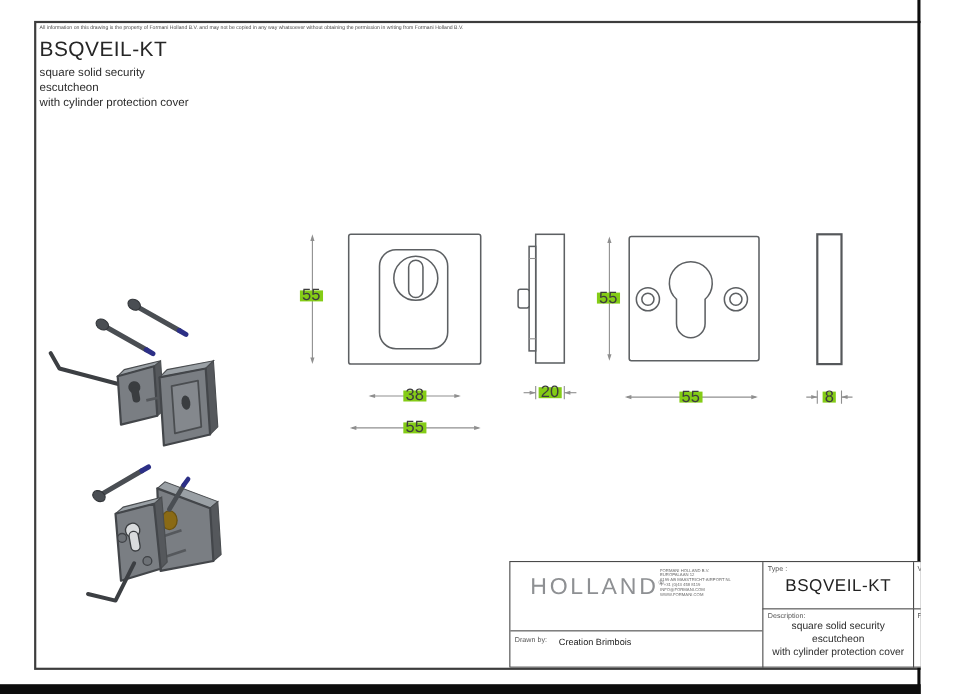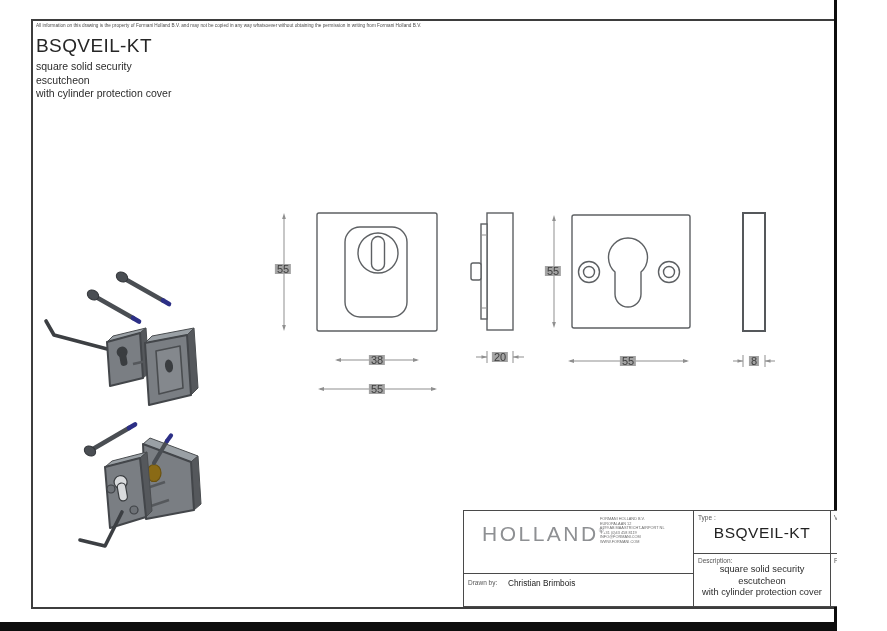--- a/index.html
+++ b/index.html
@@ -10,21 +10,21 @@
   .frame{position:absolute;left:31px;top:19px;width:830px;height:586px;border:2px solid #3d3d3d;background:#fff;}
   .edge-bar-right{position:absolute;right:0;top:0;width:3px;height:631px;background:#0d0d0d;}
   .edge-bar-bottom{position:absolute;left:0;top:622px;width:887px;height:9px;background:#0d0d0d;}
 
   .disclaimer{position:absolute;left:36px;top:23px;font-size:6px;color:#4a4a4a;transform:scale(0.78);transform-origin:left top;white-space:nowrap;}
 
   .prod-title{position:absolute;left:36px;top:35px;font-size:19px;color:#262626;letter-spacing:.4px;}
   .prod-sub{position:absolute;left:36px;top:60px;font-size:10.5px;line-height:13.5px;color:#2c2c2c;}
 
   
-  .dim{position:absolute;transform:translate(-50%,-50%);font-size:11px;color:#3d3d3d;background:#a3a3a3;padding:0 2px;line-height:10px;}
+  .dim{position:absolute;transform:translate(-50%,-50%);font-size:15px;color:#3d3d3d;background:#84cc16;padding:0 2px;line-height:10px;}
 
   svg{position:absolute;overflow:visible;}
   .oline{fill:#ffffff;stroke:#5d6063;stroke-width:1.4;}
   .oline2{fill:#ffffff;stroke:#55585b;stroke-width:2;}
   .dimline{stroke:#8f8f8f;stroke-width:1;}
   .dimarrow{fill:#8f8f8f;stroke:none;}
 
   
   .tb{position:absolute;left:463px;top:510px;width:400px;height:97px;border:1.3px solid #4a4a4a;background:#fff;box-sizing:border-box;font-size:8px;color:#333;}
   .tb .cell{position:absolute;box-sizing:border-box;}
@@ -197,21 +197,21 @@
         <div>6199 AB MAASTRICHT-AIRPORT NL</div>
         <div>T +31 (0)43 458 8119</div>
         <div>INFO@FORMANI.COM</div>
         <div>WWW.FORMANI.COM</div>
       </div>
     </div>
 
 
     <div class="cell bt" style="left:0;top:62px;width:229px;height:18px;">
       <span class="tb-label" style="position:absolute;left:4px;top:5px;">Drawn by:</span>
-      <span class="row-val" style="position:absolute;left:44px;top:4px;">Christian Brimbois</span>
+      <span class="row-val" style="position:absolute;left:44px;top:4px;">Creation Brimbois</span>
     </div>
 
 
     <div class="cell bl" style="left:229px;top:0;width:137px;height:42px;">
       <span class="tb-label" style="position:absolute;left:4px;top:3px;">Type :</span>
       <div class="type-val" style="position:absolute;left:0;top:13px;width:100%;">BSQVEIL-KT</div>
     </div>
 
     <div class="cell bl" style="left:366px;top:0;width:31px;height:42px;">
       <span class="tb-label" style="position:absolute;left:3px;top:3px;">Version</span>

